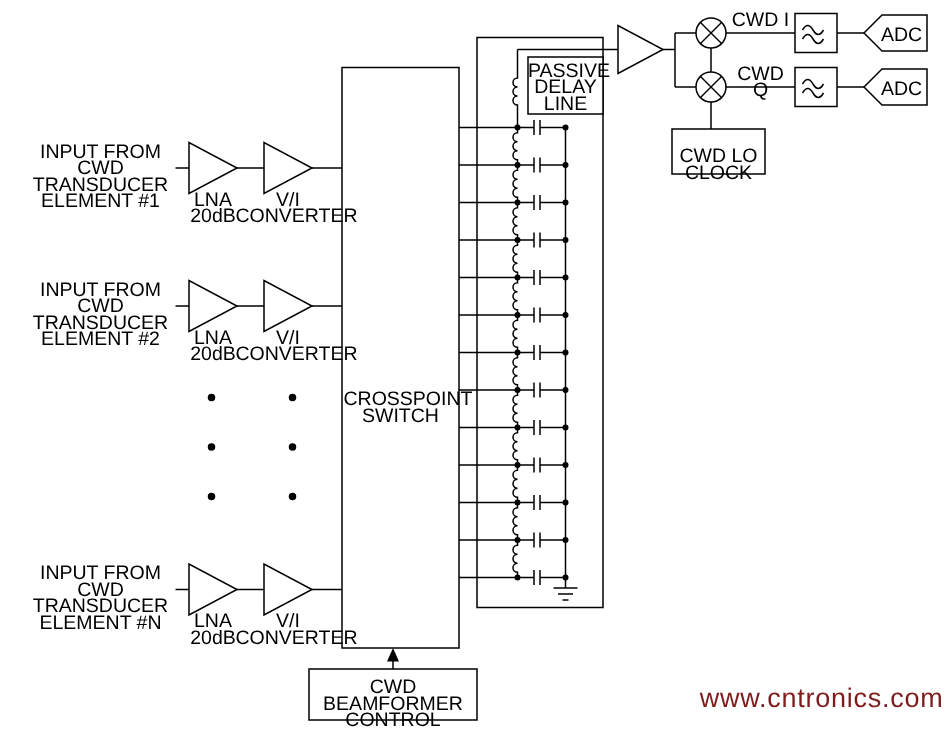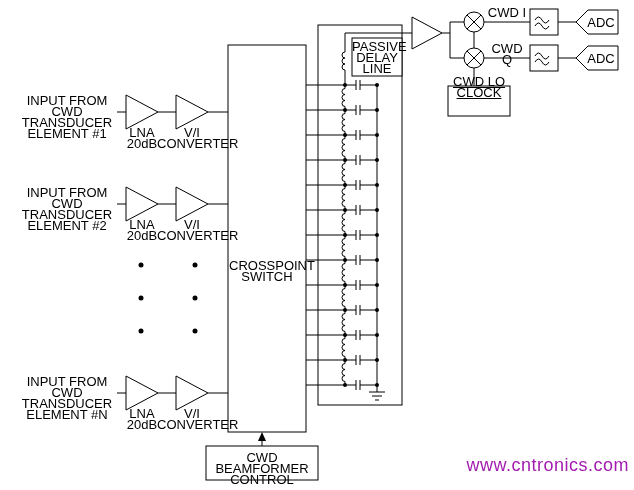--- a/index.html
+++ b/index.html
@@ -3,21 +3,21 @@
 <meta charset="utf-8">
 <style>
   html,body{margin:0;padding:0;background:#ffffff;}
   .stage{position:relative;width:634px;height:490px;background:#ffffff;
          font-family:"Liberation Sans",sans-serif;overflow:hidden;}
   .stage svg{position:absolute;left:0;top:0;}
   .lbl{position:absolute;font-size:13px;line-height:11px;color:#000;
        text-align:center;white-space:pre-line;}
   .bold{font-weight:normal;}
   .watermark{position:absolute;top:455px;right:5px;font-size:18px;
-             letter-spacing:.5px;color:#a21caf;}
+             letter-spacing:.5px;color:#7f1d1d;}
 </style>
 </head>
 <body>
 
 <div class="stage">
 
   <svg width="634" height="490" viewBox="0 0 634 490">
     <defs>
       <g id="tap">
         <line x1="306" y1="0" x2="356" y2="0"></line>
@@ -185,21 +185,21 @@
   <div class="lbl bold" style="left:229px;top:260px;width:76px;">CROSSPOINT
 SWITCH</div>
 
   <div class="lbl" style="left:352px;top:41px;width:50px;">PASSIVE
 DELAY
 LINE</div>
 
   <div class="lbl" style="left:206px;top:452px;width:112px;">CWD BEAMFORMER
 CONTROL</div>
 
-  <div class="lbl" style="left:448px;top:76px;width:62px;text-decoration:underline;">CWD LO
+  <div class="lbl" style="left:448px;top:98px;width:62px;">CWD LO
 CLOCK</div>
 
   <div class="lbl" style="left:486px;top:7px;width:42px;">CWD I</div>
   <div class="lbl" style="left:486px;top:43px;width:42px;text-align:center;">CWD Q</div>
 
   <div class="lbl" style="left:585px;top:17px;width:32px;">ADC</div>
   <div class="lbl" style="left:585px;top:53px;width:32px;">ADC</div>
 
   <div class="watermark">www.cntronics.com</div>
 

